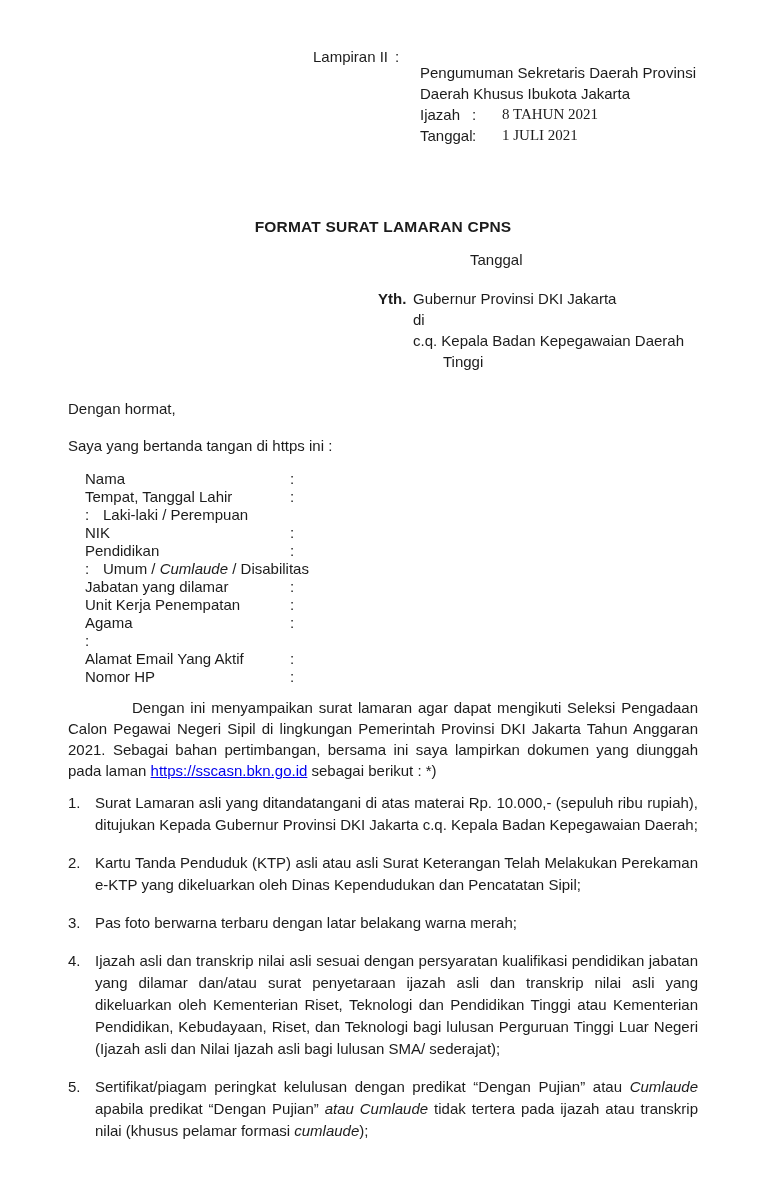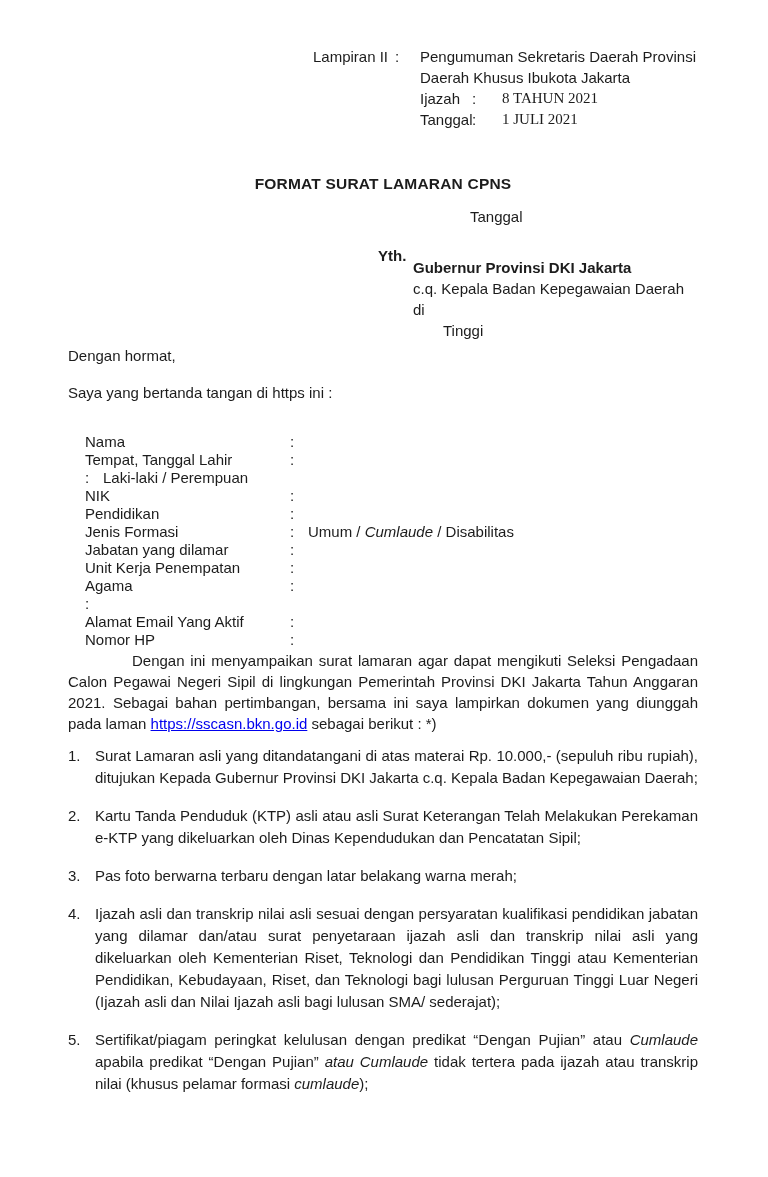--- a/index.html
+++ b/index.html
@@ -15,39 +15,39 @@
     color: #1c1c1c;
     overflow: hidden;
   }
   .page {
     box-sizing: border-box;
     width: 768px;
     height: 1177px;
     padding: 46px 70px 0 68px;
   }
   .it { font-style: italic; }
-  .bold { font-weight: bold; margin-top: 12px; }
+  .bold { font-weight: normal; }
   .serif { font-family: "Liberation Serif", serif; }
 
   
   .lampiran {
     margin-left: 245px;
     display: flex;
     line-height: 21px;
   }
   .lampiran-label { flex-shrink: 0; width: 82px; }
   .lampiran-colon { flex-shrink: 0; width: 25px; text-align: left; }
-  .lampiran-content { flex: 1; }
+  .lampiran-content { flex: 1; margin-top: 16px; }
   .meta-row { display: flex; }
   .meta-label { width: 52px; flex-shrink: 0; }
   .meta-colon { width: 30px; flex-shrink: 0; }
 
   
   .doc-title {
-    margin-top: 45px;
+    margin-top: 72px;
     text-align: center;
     font-weight: bold;
     font-size: 15.5px;
     line-height: 18px;
     letter-spacing: 0.2px;
   }
 
   
   .kepada {
     margin-top: 15px;
@@ -57,33 +57,33 @@
   .recipient {
     margin-top: 19px;
     margin-left: 310px;
     display: flex;
     line-height: 21px;
   }
   .yth-label { flex-shrink: 0; width: 35px; font-weight: bold; }
   .recipient-city { margin-left: 30px; }
 
   
-  .salutation { margin-top: 6px; line-height: 18px; }
+  .salutation { margin-top: 28px; line-height: 18px; }
   .intro-line { margin-top: 19px; line-height: 18px; }
 
   
-  .form-block { margin-top: 31px; margin-left: 17px; }
+  .form-block { margin-top: 15px; margin-left: 17px; }
   .form-row { display: flex; line-height: 18px; }
   .form-label { width: 205px; flex-shrink: 0; }
   .form-colon { width: 18px; flex-shrink: 0; }
   .form-value { flex: 1; }
 
   
   .body-para {
-    margin-top: 1px;
+    margin-top: 11px;
     line-height: 21px;
     text-align: justify;
     text-indent: 64px;
   }
   .doc-link {
     color: #0000ee;
     text-decoration: underline;
   }
 
   
@@ -125,22 +125,22 @@
   </div>
 
   <div class="doc-title">FORMAT SURAT LAMARAN CPNS</div>
 
   <div class="kepada">Tanggal</div>
 
   <div class="recipient">
     <span class="yth-label">Yth.</span>
     <div>
       <div class="bold">Gubernur Provinsi DKI Jakarta</div>
+      <div>di</div>
       <div>c.q. Kepala Badan Kepegawaian Daerah</div>
-      <div>di</div>
       <div class="recipient-city">Tinggi</div>
     </div>
   </div>
 
   <div class="salutation">Dengan hormat,</div>
 
   <div class="intro-line">Saya yang bertanda tangan di https ini :</div>
 
   <div class="form-block">
       <div class="form-row">
@@ -161,21 +161,20 @@
         <span class="form-label">NIK</span>
         <span class="form-colon">:</span>
         <span class="form-value"></span>
       </div>
       <div class="form-row">
         <span class="form-label">Pendidikan</span>
         <span class="form-colon">:</span>
         <span class="form-value"></span>
       </div>
       <div class="form-row">
-        <span class="form-label">Jenis Formasi</span>
         <span class="form-colon">:</span>
         <span class="form-value"><span>Umum / </span><span class="it">Cumlaude</span><span> / Disabilitas</span></span>
       </div>
       <div class="form-row">
         <span class="form-label">Jabatan yang dilamar</span>
         <span class="form-colon">:</span>
         <span class="form-value"></span>
       </div>
       <div class="form-row">
         <span class="form-label">Unit Kerja Penempatan</span>

